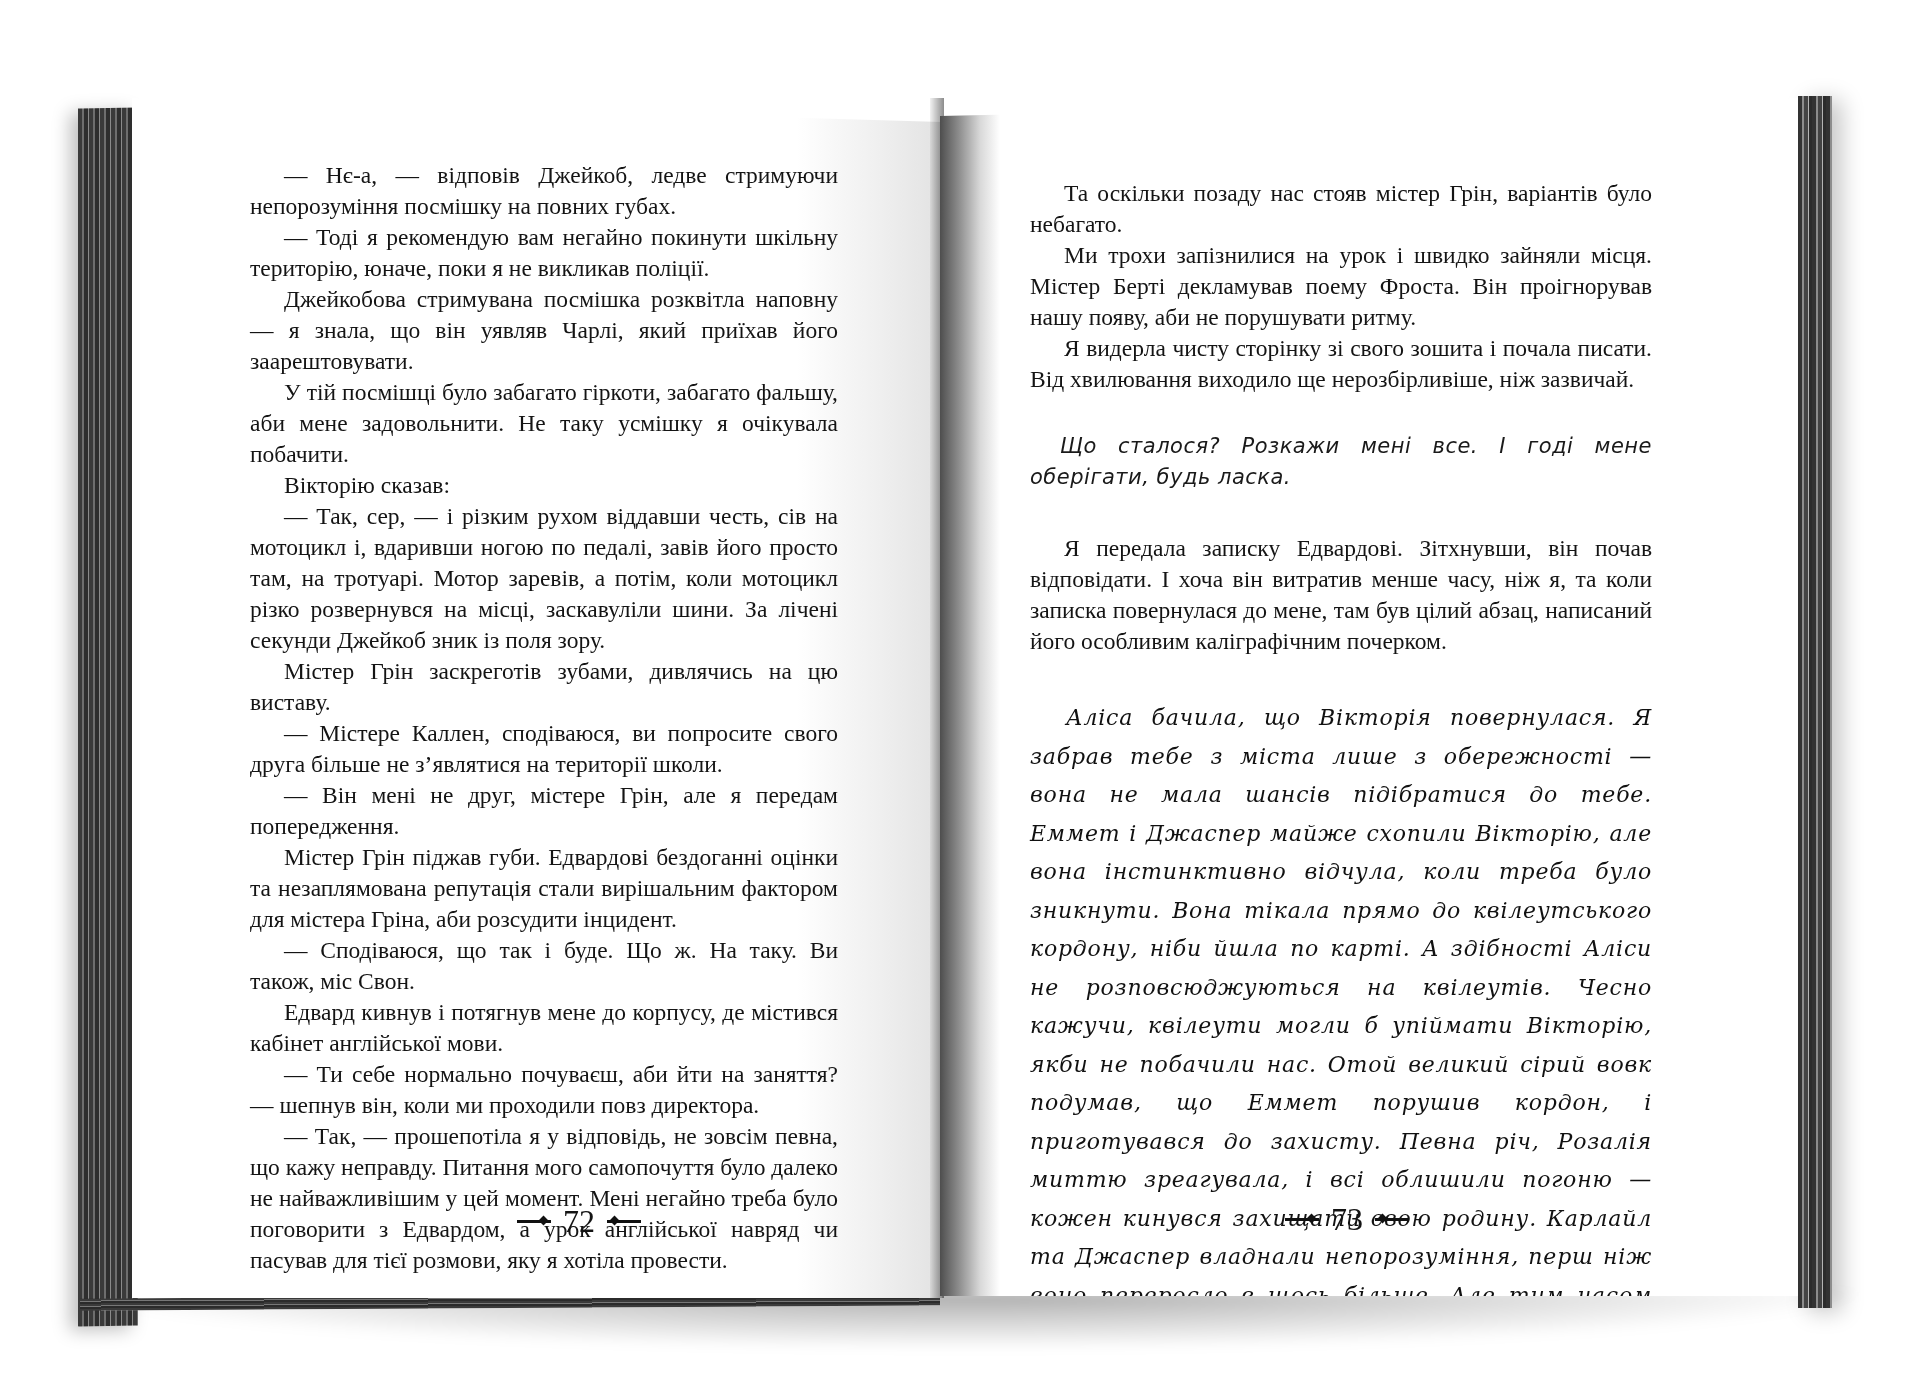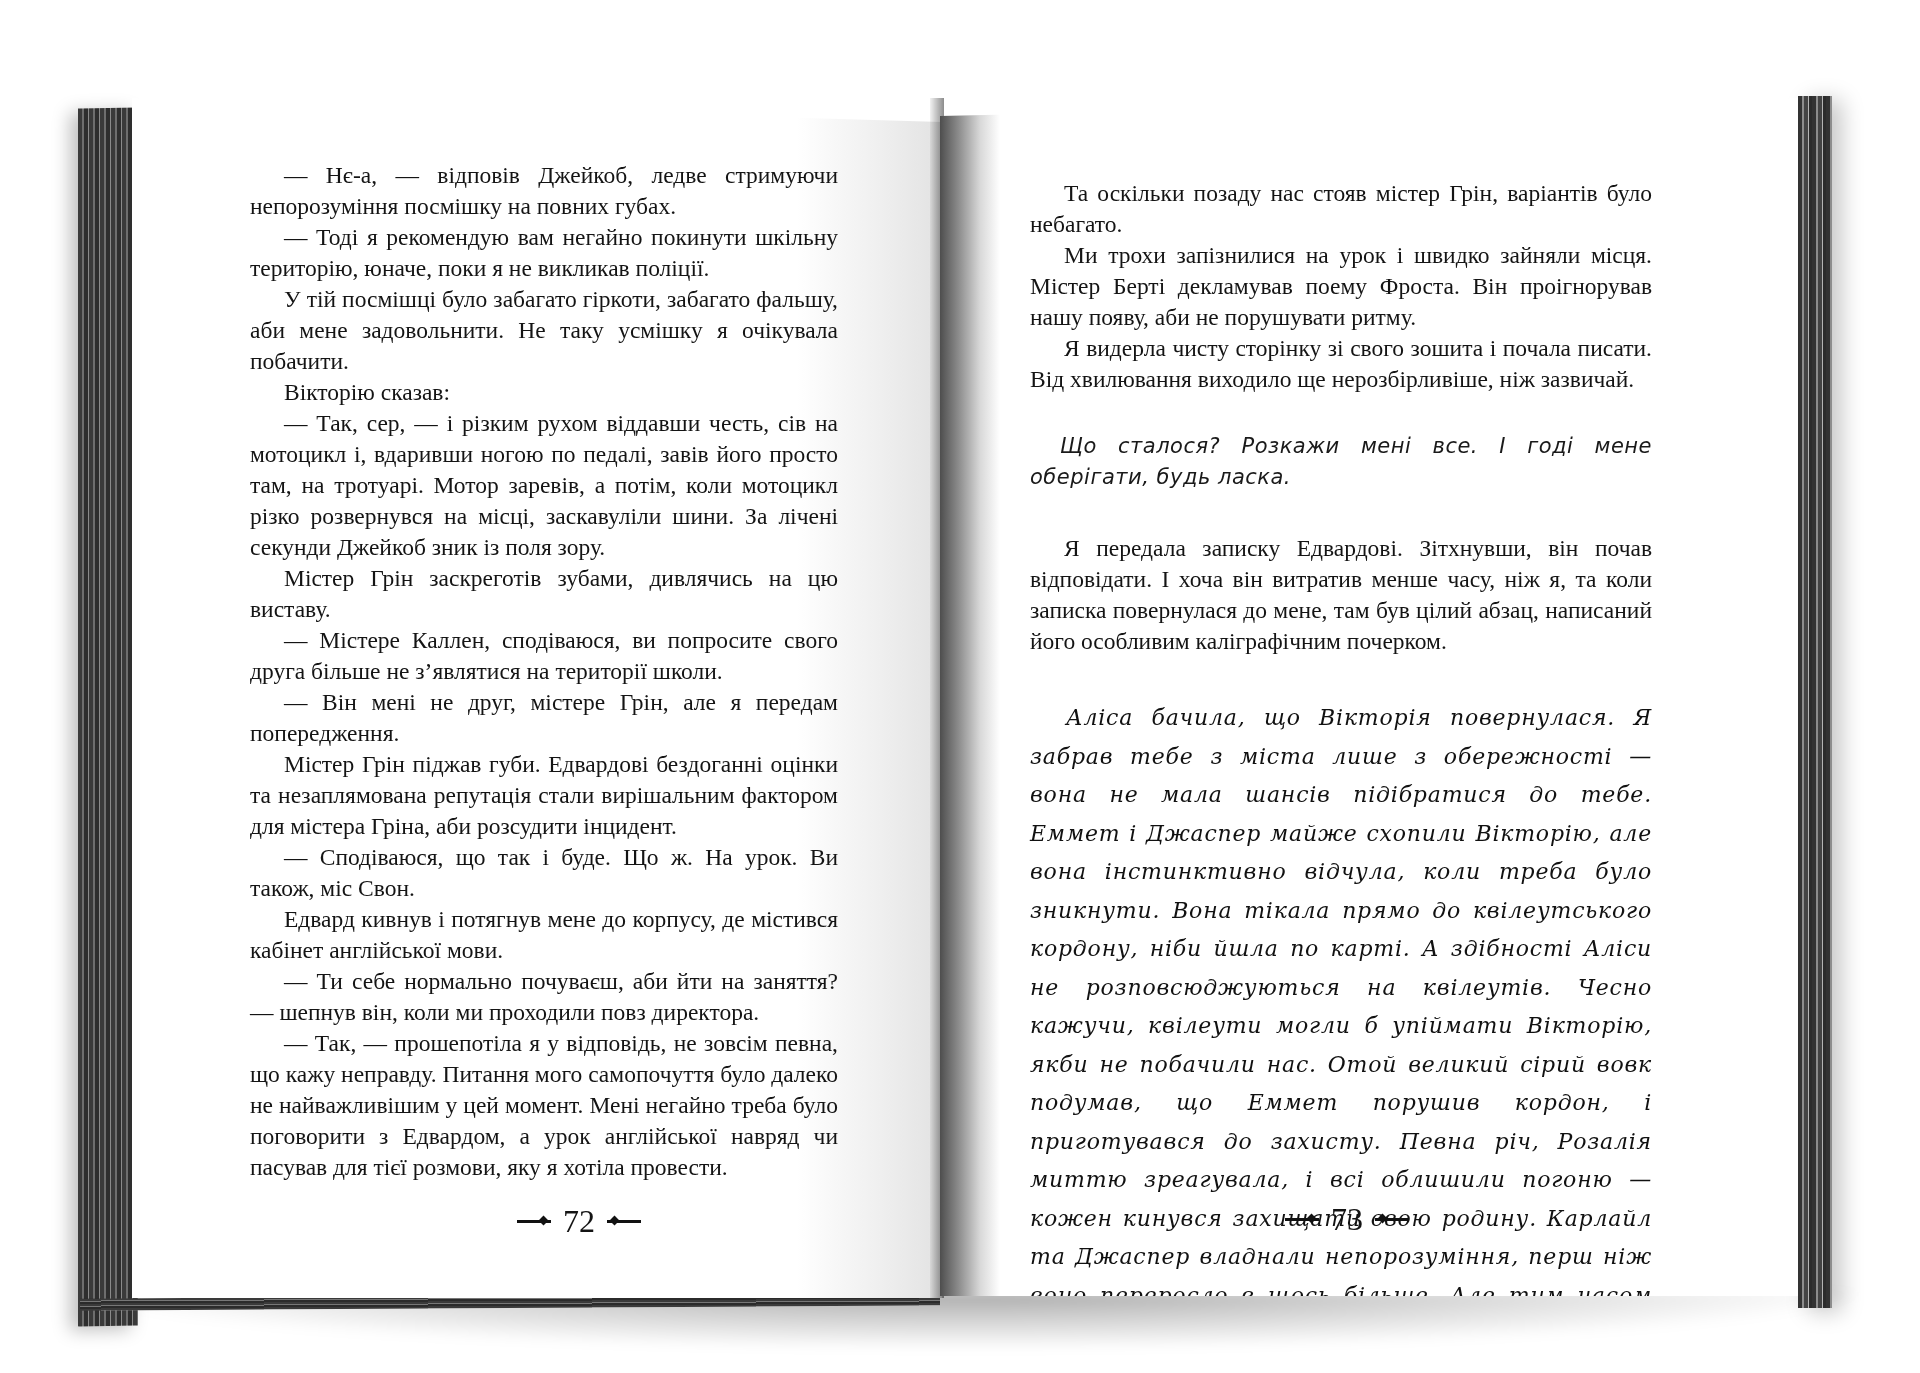--- a/index.html
+++ b/index.html
@@ -74,28 +74,29 @@
 
 <div class="book-shadow"></div>
 <div class="stack-left"></div>
 <div class="stack-left-bottom"></div>
 <div class="stack-right"></div>
 
 <div class="page page-left">
   <div class="text-block">
     <p class="para">— Нє-а, — відповів Джейкоб, ледве стримуючи непорозуміння посмішку на повних губах.</p>
     <p class="para">— Тоді я рекомендую вам негайно покинути шкільну територію, юначе, поки я не викликав поліції.</p>
+    <p class="para">Джейкобова стримувана посмішка розквітла наповну — я знала, що він уявляв Чарлі, який приїхав його заарештовувати.</p>
     <p class="para">У тій посмішці було забагато гіркоти, забагато фальшу, аби мене задовольнити. Не таку усмішку я очікувала побачити.</p>
     <p class="para">Вікторію сказав:</p>
     <p class="para">— Так, сер, — і різким рухом віддавши честь, сів на мотоцикл і, вдаривши ногою по педалі, завів його просто там, на тротуарі. Мотор заревів, а потім, коли мотоцикл різко розвернувся на місці, заскавуліли шини. За лічені секунди Джейкоб зник із поля зору.</p>
     <p class="para">Містер Грін заскреготів зубами, дивлячись на цю виставу.</p>
     <p class="para">— Містере Каллен, сподіваюся, ви попросите свого друга більше не з’являтися на території школи.</p>
     <p class="para">— Він мені не друг, містере Грін, але я передам попередження.</p>
     <p class="para">Містер Грін піджав губи. Едвардові бездоганні оцінки та незаплямована репутація стали вирішальним фактором для містера Гріна, аби розсудити інцидент.</p>
-    <p class="para">— Сподіваюся, що так і буде. Що ж. На урок. Ви також, міс Свон.</p>
+    <p class="para">— Сподіваюся, що так і буде. Що ж. На таку. Ви також, міс Свон.</p>
     <p class="para">Едвард кивнув і потягнув мене до корпусу, де містився кабінет англійської мови.</p>
     <p class="para">— Ти себе нормально почуваєш, аби йти на заняття? — шепнув він, коли ми проходили повз директора.</p>
     <p class="para">— Так, — прошепотіла я у відповідь, не зовсім певна, що кажу неправду. Питання мого самопочуття було далеко не найважливішим у цей момент. Мені негайно треба було поговорити з Едвардом, а урок англійської навряд чи пасував для тієї розмови, яку я хотіла провести.</p>
   </div>
   <div class="folio">
     <span class="orn l"></span>
     <span>72</span>
     <span class="orn r"></span>
   </div>
 </div>

